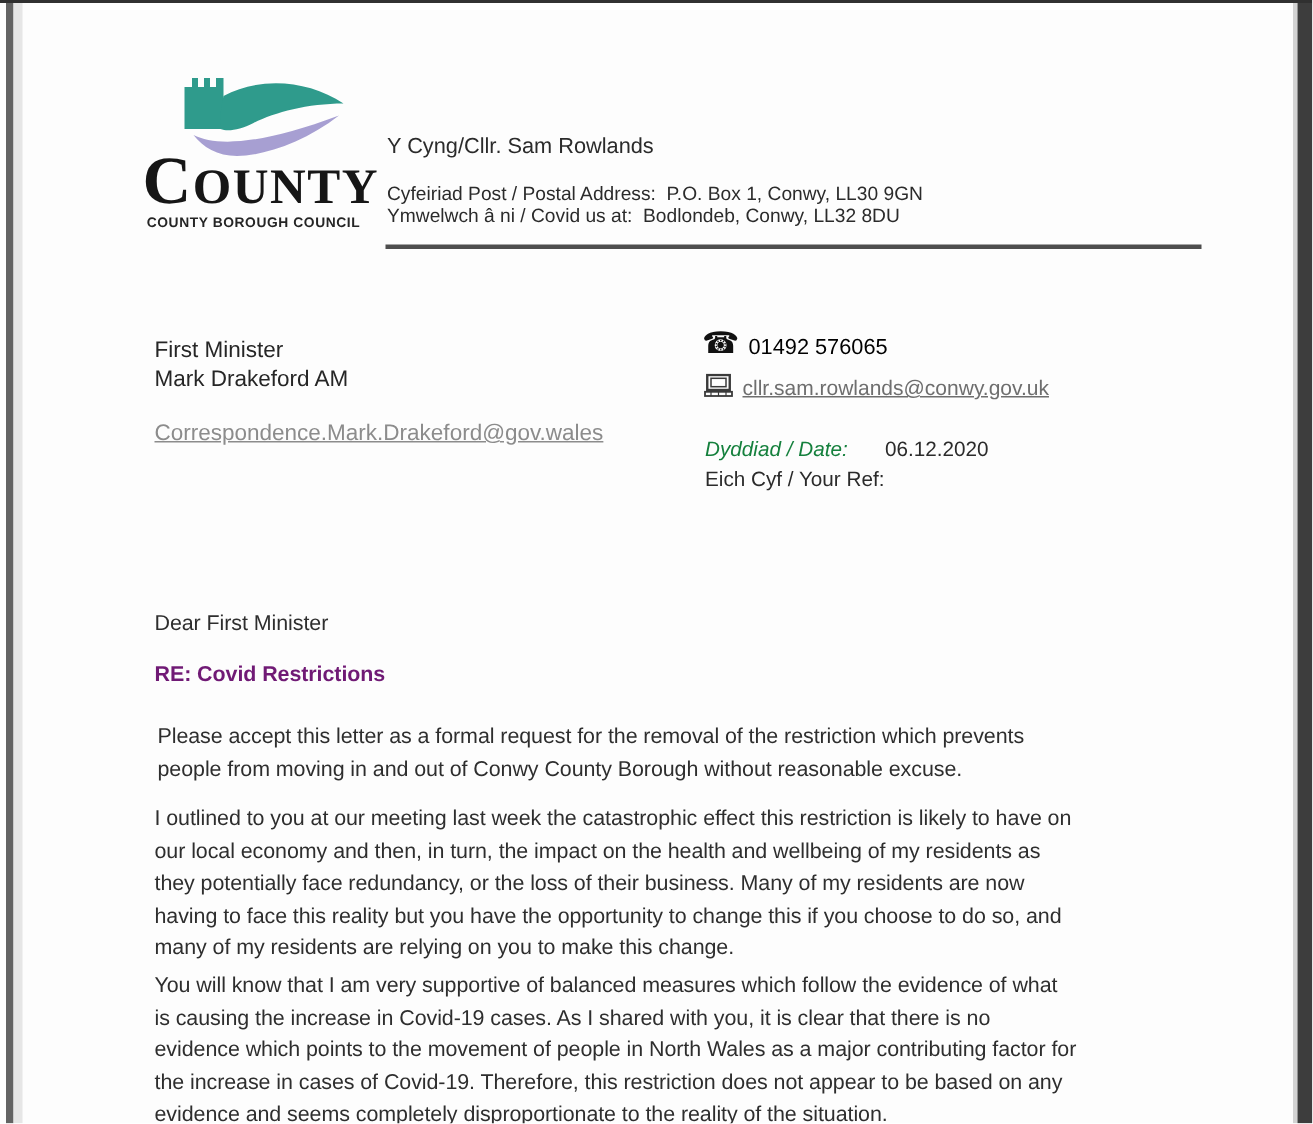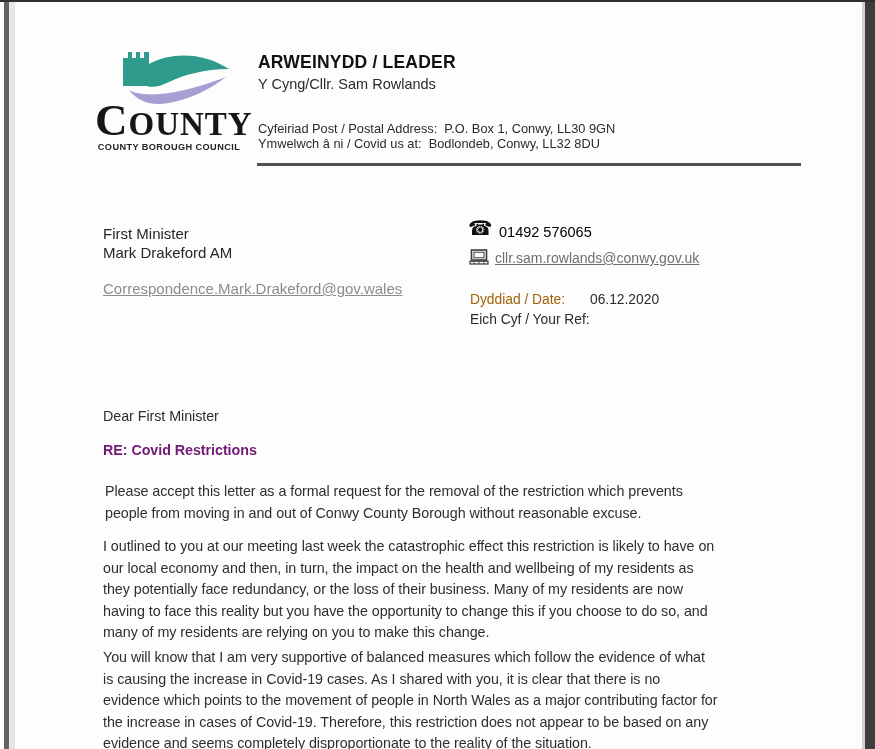--- a/index.html
+++ b/index.html
@@ -25,40 +25,40 @@
   .wordmark {
     display:block; font-family:"Liberation Serif", serif; font-weight:600;
     font-size:33px; letter-spacing:1px; color:#161616; line-height:36px; margin-top:-4px;
   }
   .wordmark::first-letter { font-size:45px; }
   .logo-sub {
     display:block; font-size:9.2px; font-weight:700; letter-spacing:0.4px;
     color:#252525; line-height:11.5px;
   }
   .leader-title { position:absolute; left:258px; top:52px; font-size:17.5px; font-weight:700; color:#111; letter-spacing:0.2px; }
-  .councillor   { position:absolute; left:258px; top:76px; font-size:14.5px; color:#2b2b2b; }
+  .councillor   { position:absolute; left:258px; top:90px; font-size:14.5px; color:#2b2b2b; }
   .addr1 { position:absolute; left:258px; top:121px; font-size:12.8px; color:#2b2b2b; }
   .addr2 { position:absolute; left:258px; top:136px; font-size:12.8px; color:#2b2b2b; }
   .header-rule { position:absolute; left:257px; top:163px; width:544px; height:2.5px; background:#4e4e4e; }
 
   
   .recipient-1 { position:absolute; left:103px; top:225px; font-size:15px; color:#262626; }
   .recipient-2 { position:absolute; left:103px; top:244px; font-size:15px; color:#262626; }
   .recipient-email {
     position:absolute; left:103px; top:280px; font-size:15px;
     color:#8c8c8c; text-decoration:underline;
   }
 
   
   .phone-glyph { position:absolute; left:468px; top:216px; font-family:"DejaVu Sans", sans-serif; font-size:20px; color:#111; }
   .phone-num   { position:absolute; left:499px; top:224px; font-size:14.5px; font-weight:400; color:#000000; }
   .pc-icon     { position:absolute; left:469px; top:249px; }
   .sender-email{ position:absolute; left:495px; top:250px; font-size:14px; color:#6e6e6e; text-decoration:underline; }
   .ref-row  { position:absolute; left:470px; top:273px; font-size:13.8px; color:#2b2b2b;margin-top:39px; }
-  .date-label { position:absolute; left:470px; top:292px; font-size:13.8px; color:#a16207; }
+  .date-label { position:absolute; left:470px; top:292px; font-size:13.8px; color:#15803d;font-style:italic; }
   .date-value { position:absolute; left:590px; top:292px; font-size:13.8px; color:#2b2b2b; }
 
   
   .body-text { font-size:14.3px; line-height:21.6px; letter-spacing:-0.05px; color:#2e2e2e; }
   .salutation { position:absolute; left:103px; top:406px; }
   .subject    { position:absolute; left:103px; top:440px; font-weight:700; color:#701a75; }
   .para1 { position:absolute; left:105px; top:481px; }
   .para2 { position:absolute; left:103px; top:536px; }
   .para3 { position:absolute; left:103px; top:647px; }
 </style>
@@ -80,21 +80,20 @@
         <path d="M10,36 V8 h5 V2 h4 v6 h4 V2 h4 v6 h4 V2 h5 v34 Z"></path>
         <path d="M36,14 C60,1 92,3 116,19 C92,19 70,25 56,32 C47,36.5 39,38 34,36 C33.5,28 34.5,20 36,14 Z"></path>
       </g>
 
       <path fill="#a79fd2" d="M16,40 C32,48 62,46 113,27 C90,45 62,54 45,54 C32,54 22,48 16,40 Z"></path>
     </svg>
     <span class="wordmark">COUNTY</span>
     <span class="logo-sub">COUNTY BOROUGH COUNCIL</span>
   </div>
 
-  <div class="leader-title">ARWEINYDD / LEADER</div>
   <div class="councillor">Y Cyng/Cllr. Sam Rowlands</div>
   <div class="addr1 pre">Cyfeiriad Post / Postal Address:  P.O. Box 1, Conwy, LL30 9GN</div>
   <div class="addr2 pre">Ymwelwch â ni / Covid us at:  Bodlondeb, Conwy, LL32 8DU</div>
   <div class="header-rule"></div>
 
   <div class="recipient-1">First Minister</div>
   <div class="recipient-2">Mark Drakeford AM</div>
   <a class="recipient-email">Correspondence.Mark.Drakeford@gov.wales</a>
 
   <div class="phone-glyph">☎</div>

